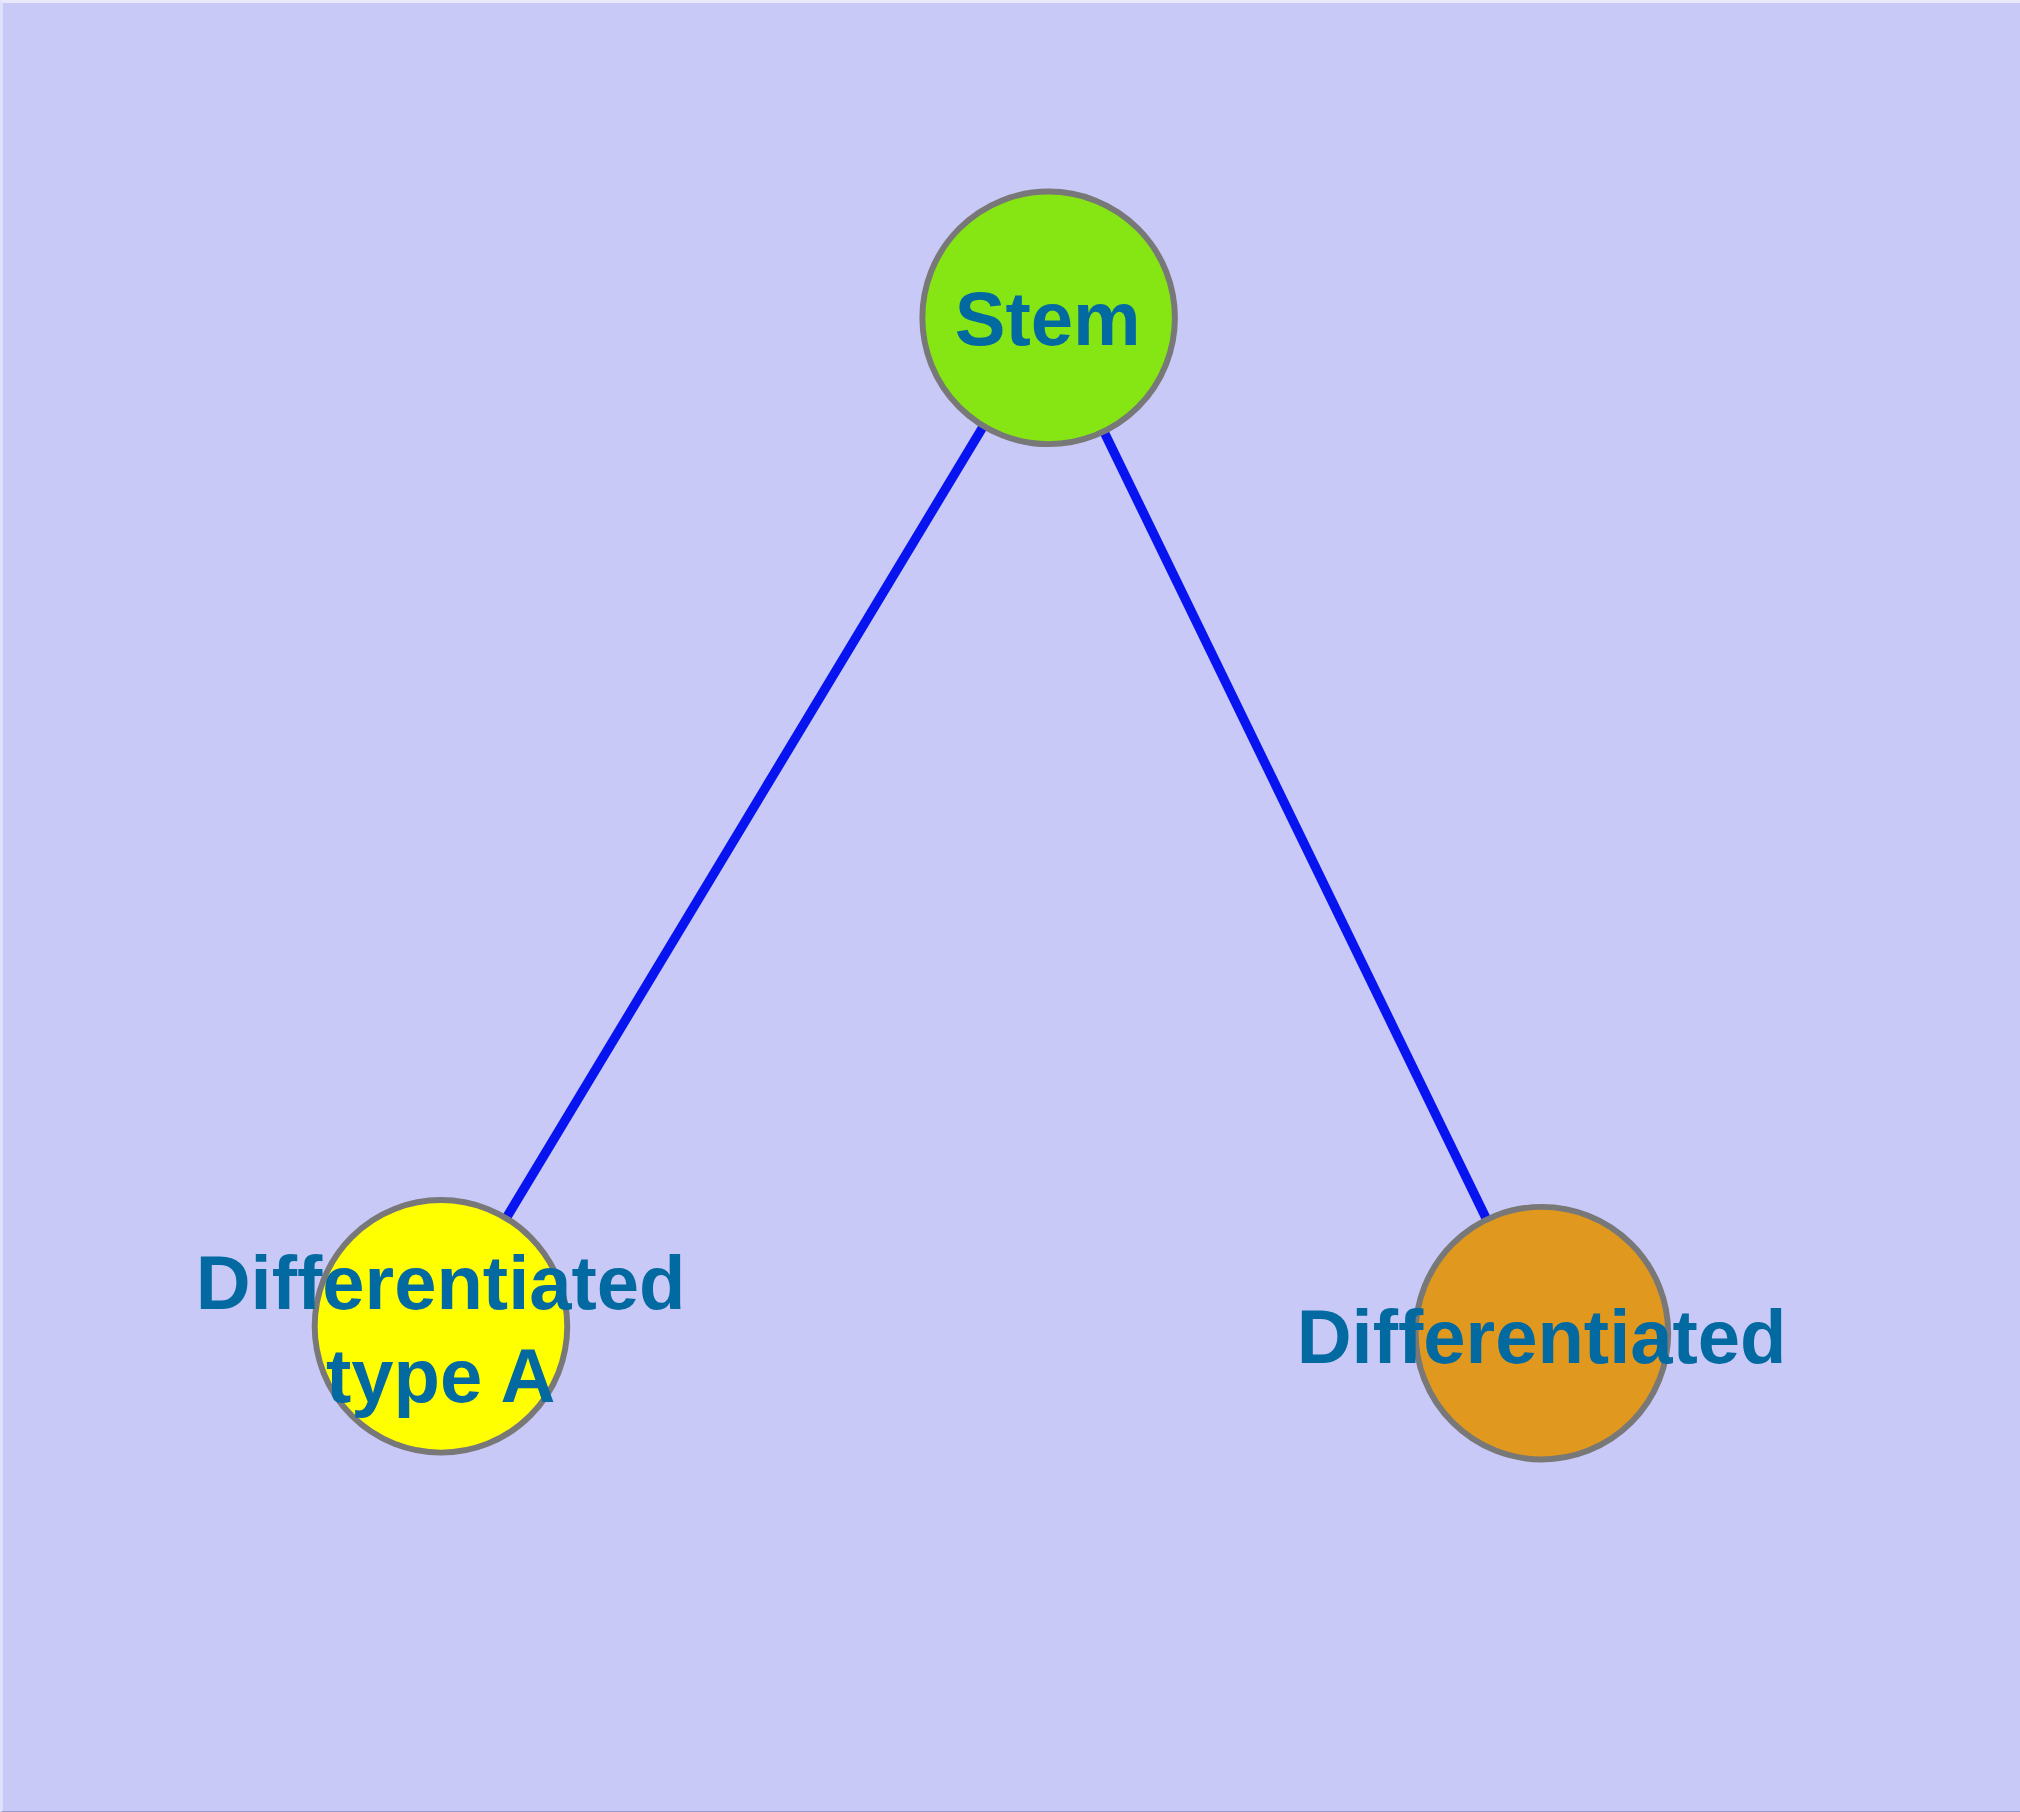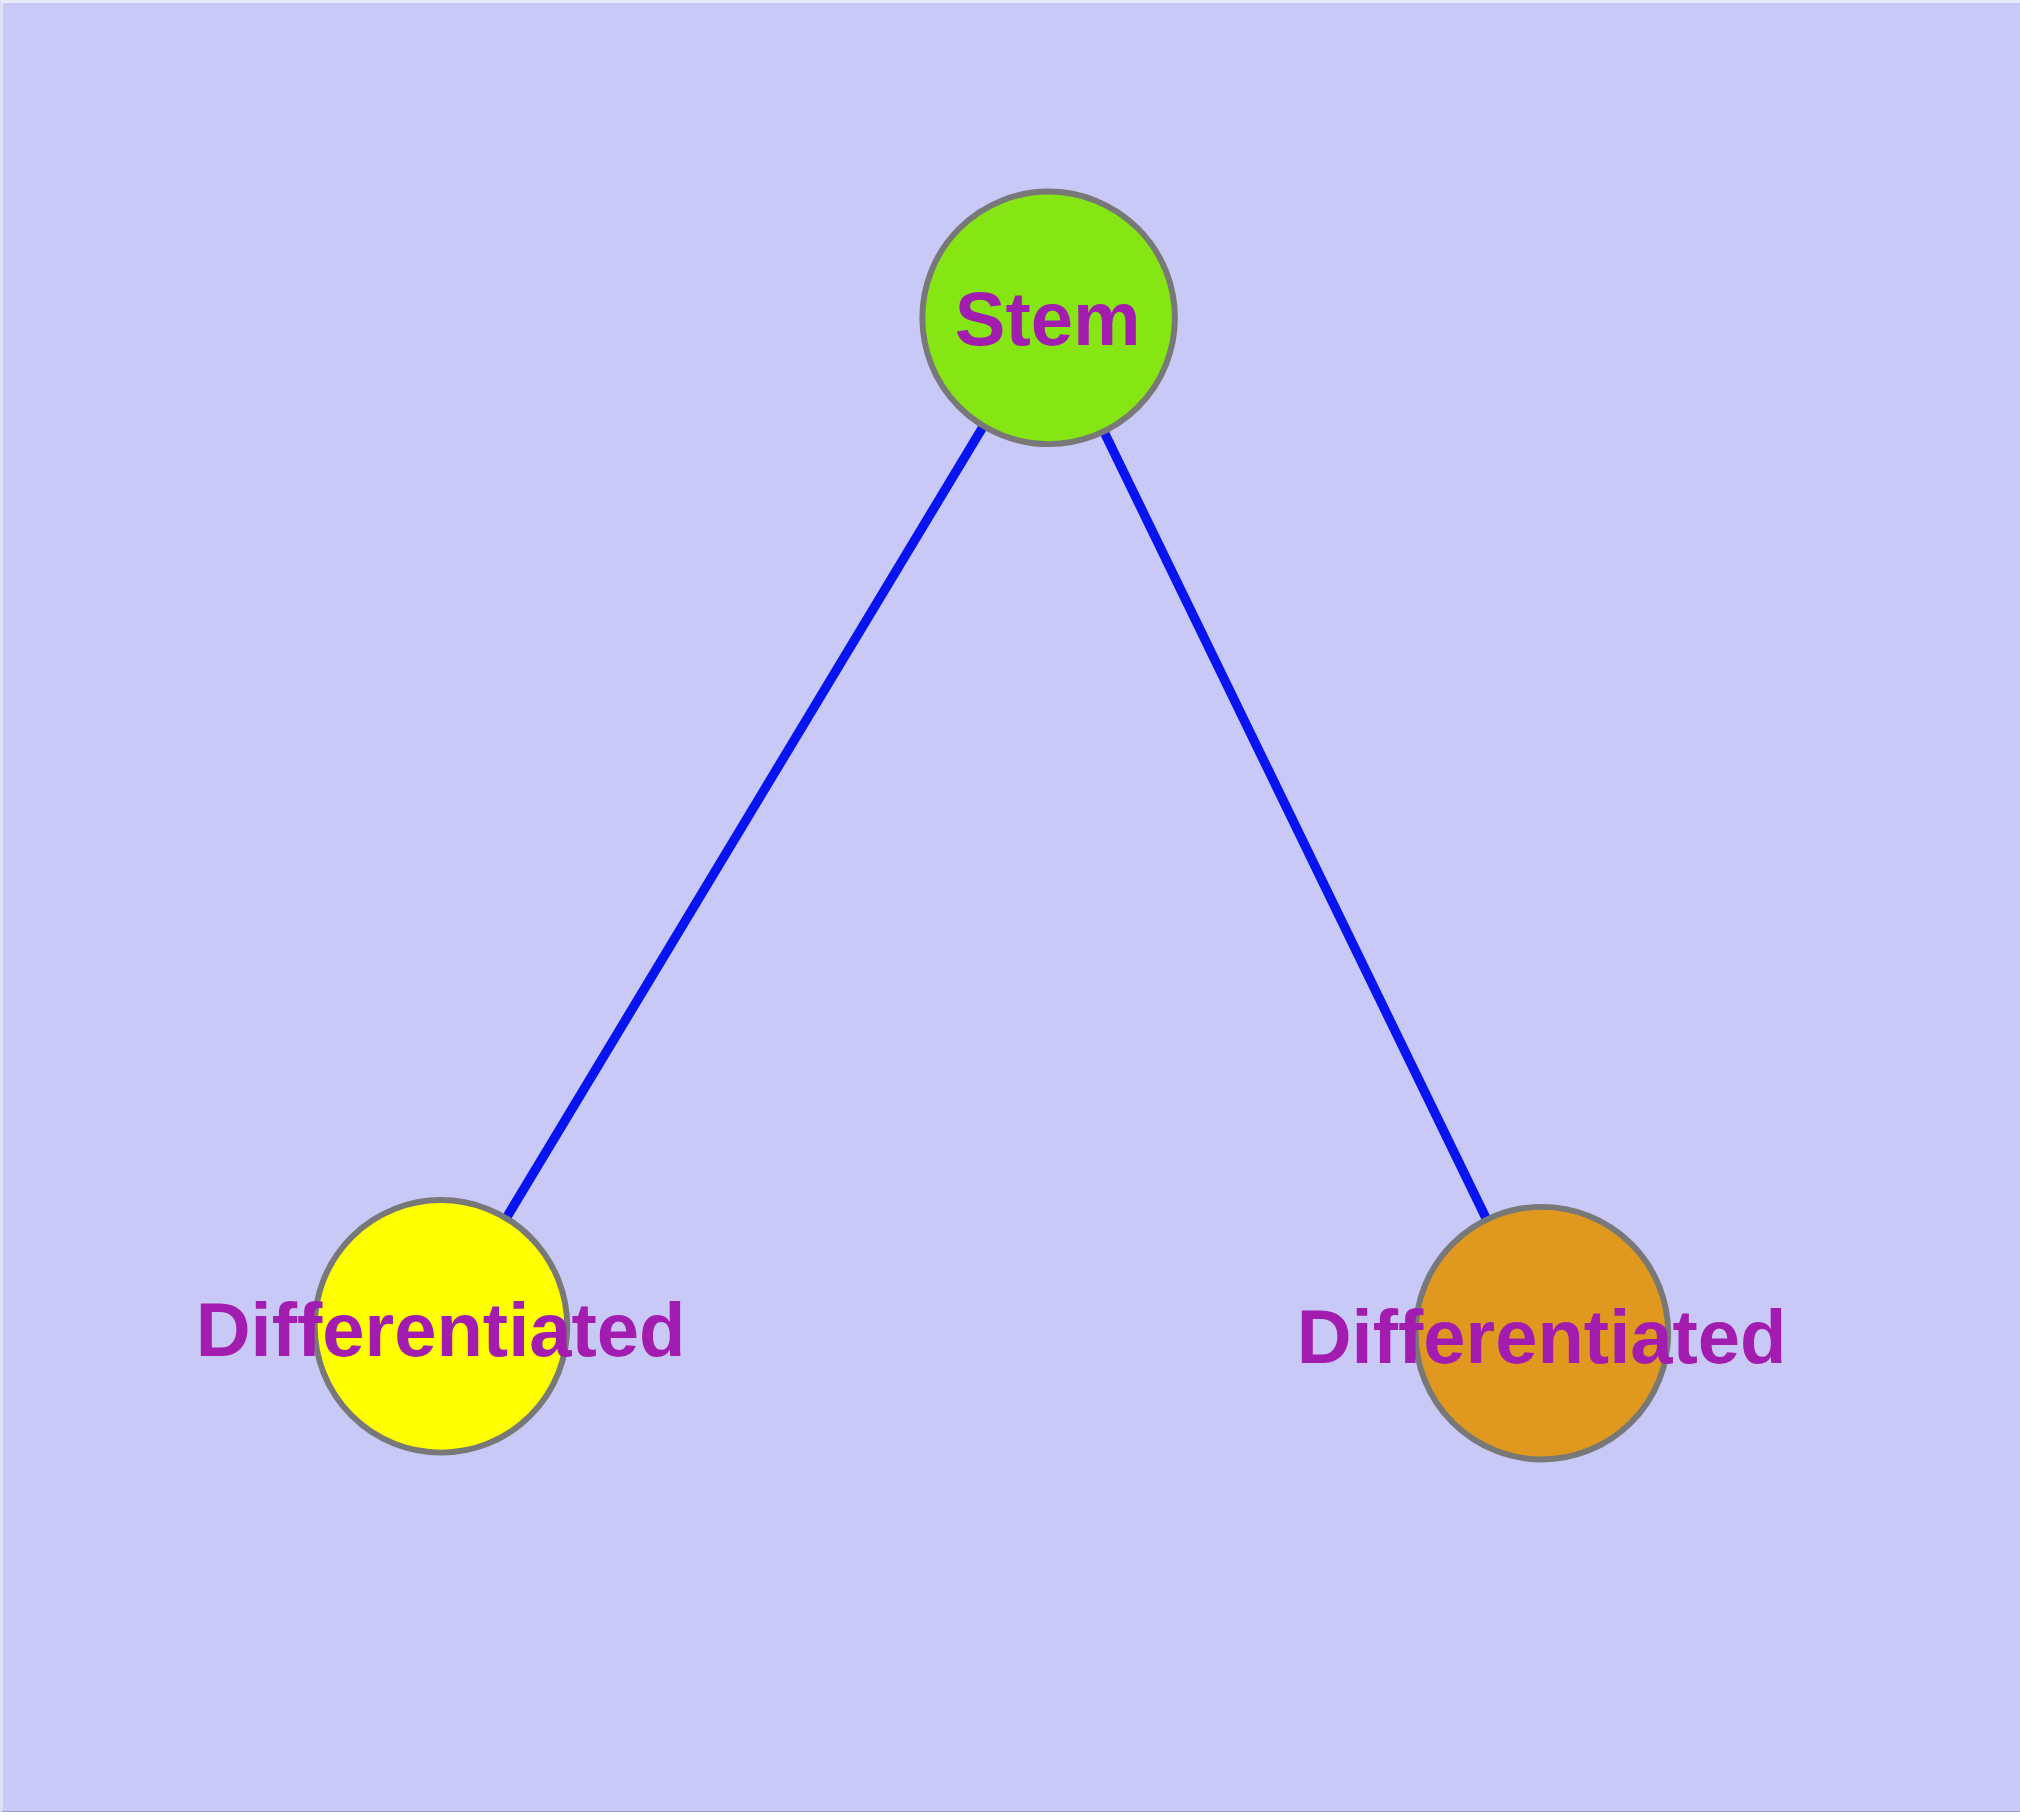--- a/index.html
+++ b/index.html
@@ -26,21 +26,21 @@
     width: 2021px;
     height: 1812px;
   }
   svg.layer { display: block; }
   .node-label {
     position: absolute;
     transform: translate(-50%, -50%);
     font-weight: bold;
     font-size: 76px;
     line-height: 93px;
-    color: #a21caf;
+    color: #0369a1;
     text-align: center;
     white-space: nowrap;
     pointer-events: none;
   }
   .labels-layer {
     position: absolute;
     left: -3.4px;
     top: -3.4px;
     width: 2021px;
     height: 1812px;
@@ -62,20 +62,21 @@
   </svg>
 
   <div class="labels-layer">
 
     <div class="node-label" style="left:1048px; top:318px;">
       <span>Stem</span>
     </div>
 
     <div class="node-label" style="left:441px; top:1329px;">
       <div>Differentiated</div>
+      <div>type A</div>
     </div>
 
     <div class="node-label" style="left:1542px; top:1336px;">
       <div>Differentiated</div>
     </div>
 
   </div>
 </div>
 
 

